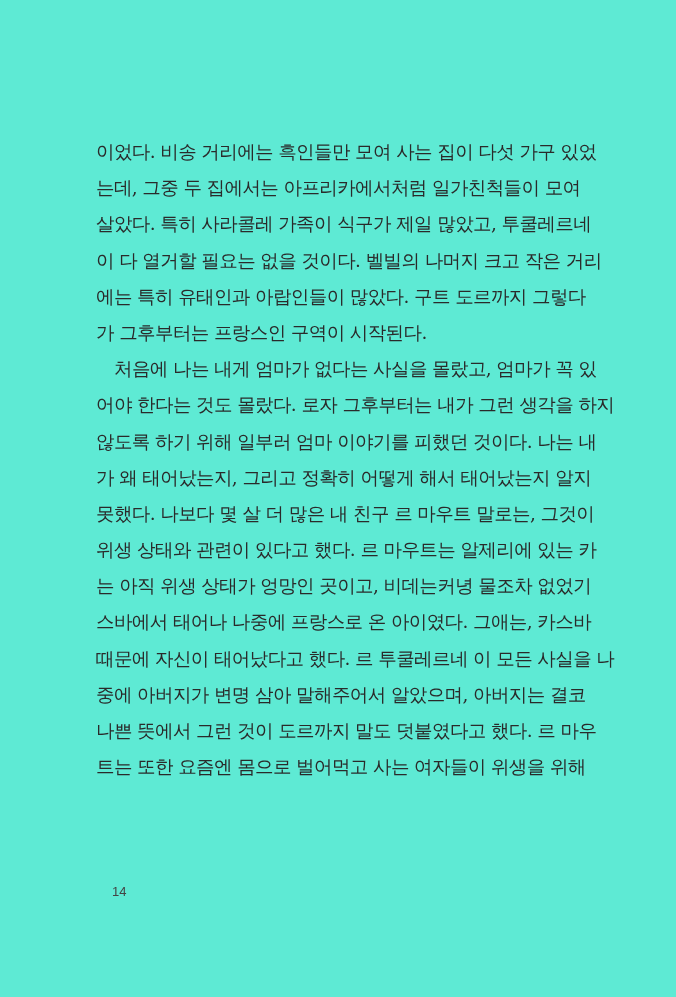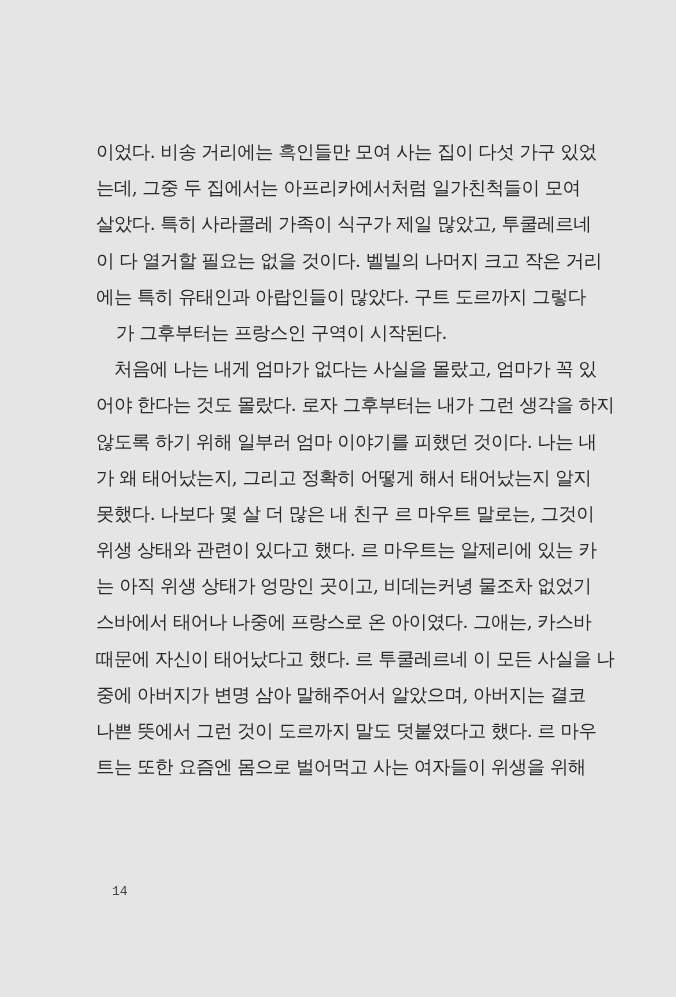--- a/index.html
+++ b/index.html
@@ -1,34 +1,34 @@
 <!DOCTYPE html>
 <html><head>
 <meta charset="utf-8">
 <style>
   html, body { margin:0; padding:0; background:#ffffff; }
   body { width:676px; height:997px; position:relative; overflow:hidden; }
-  .page { position:absolute; left:0; top:0; width:676px; height:997px; background:#e5e5e5; }
+  .page { position:absolute; left:0; top:0; width:676px; height:997px; background:#5eead4; }
   .text-block { position:absolute; left:96px; top:134px; width:480px; }
   .line {
     font-family: "DejaVu Serif", "Liberation Serif", serif;
     font-size:18.5px;
     color:#2a2a2a;
     height:36.2px;
     line-height:36.2px;
     white-space:nowrap;
     text-align:justify;
     text-align-last:justify;
     letter-spacing:-0.6px;
   }
-  .line.last { text-align-last:left;margin-left:20px; }
+  .line.last { text-align-last:left; }
   .line.indent { padding-left:18px; }
   .page-number {
     position:absolute; left:112px; top:884px;
-    font-family:Liberation Mono, monospace; font-size:13px; color:#444;
+    font-family:Liberation Sans, sans-serif; font-size:13px; color:#444;
   }
 </style>
 </head>
 <body>
 
 <div class="page">
   <div class="text-block">
 
     <div class="line">이었다. 비송 거리에는 흑인들만 모여 사는 집이 다섯 가구 있었</div>
     <div class="line">는데, 그중 두 집에서는 아프리카에서처럼 일가친척들이 모여</div>

